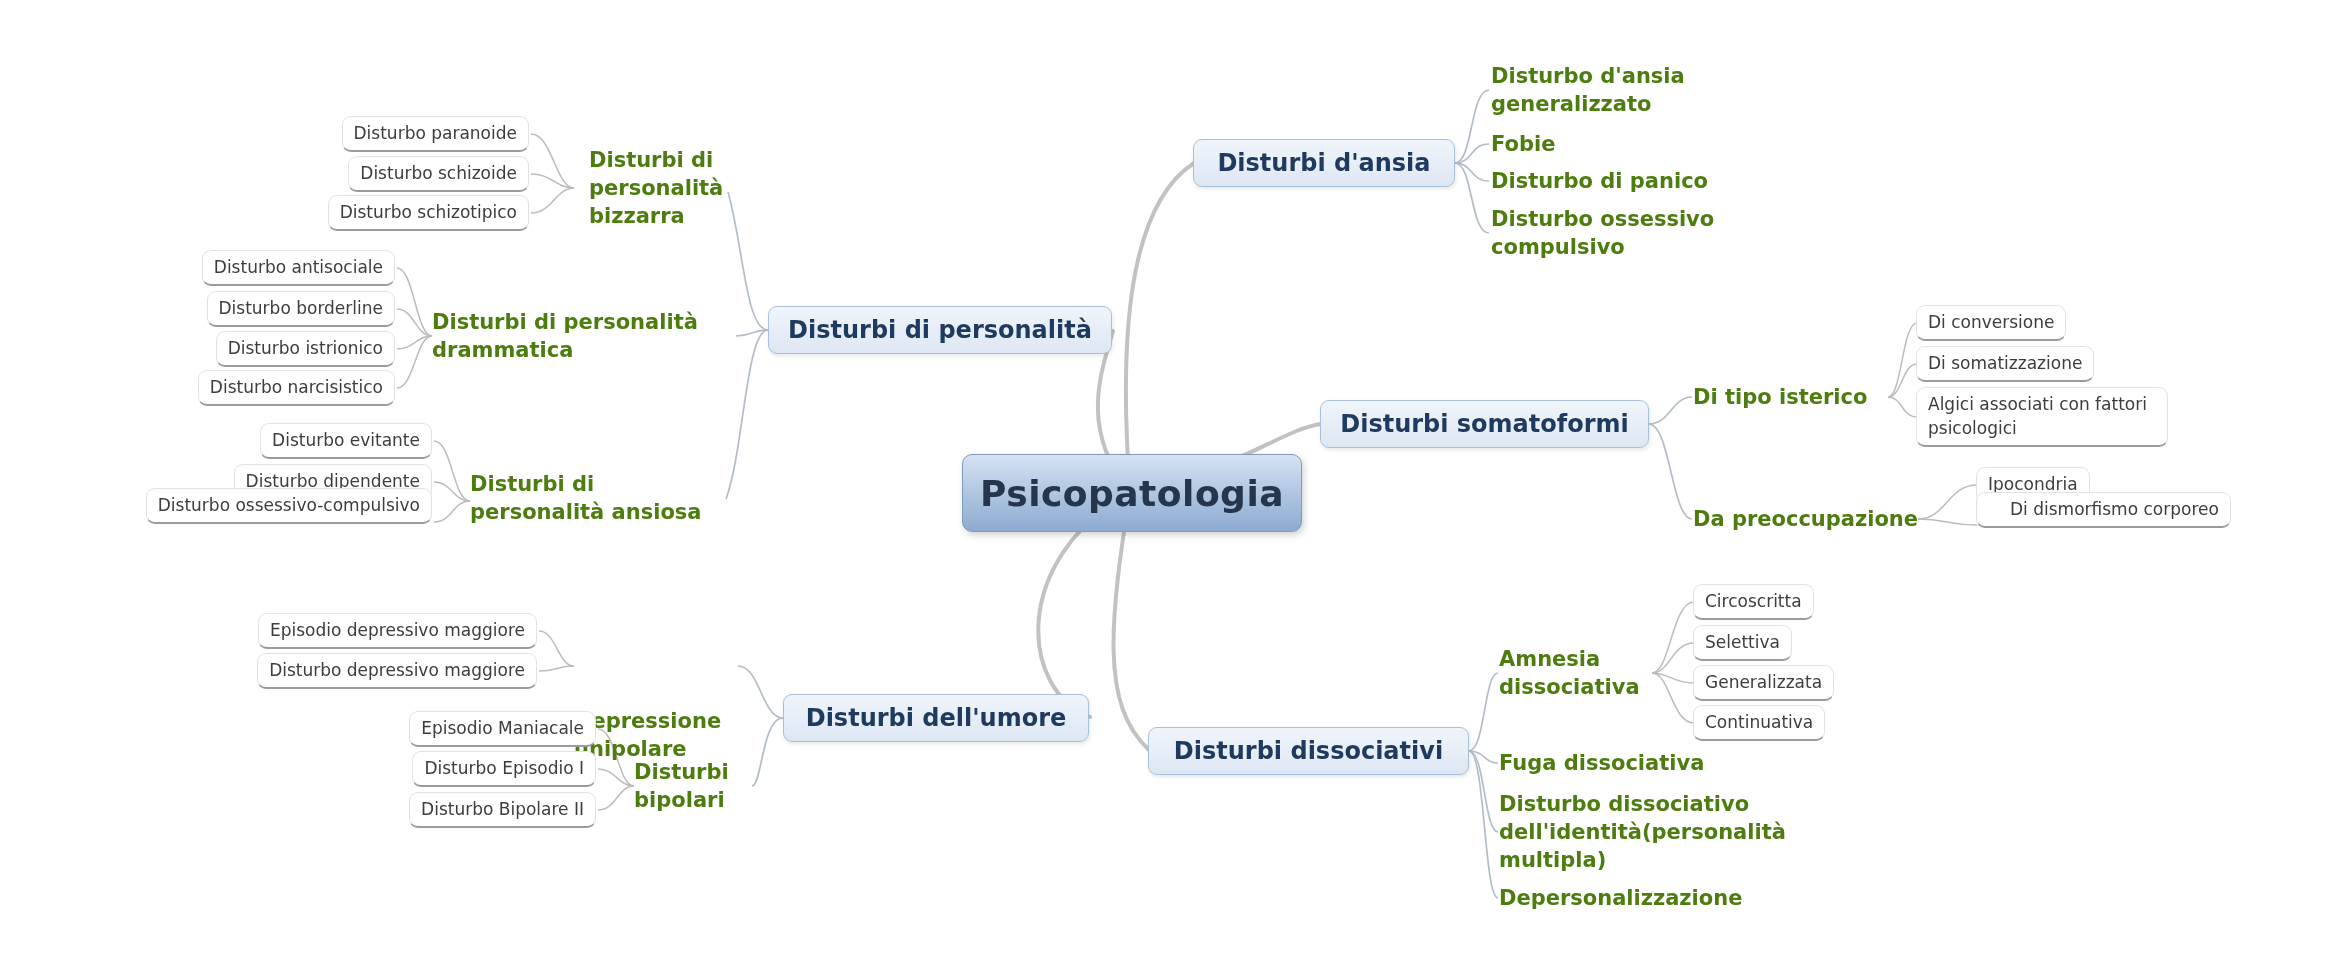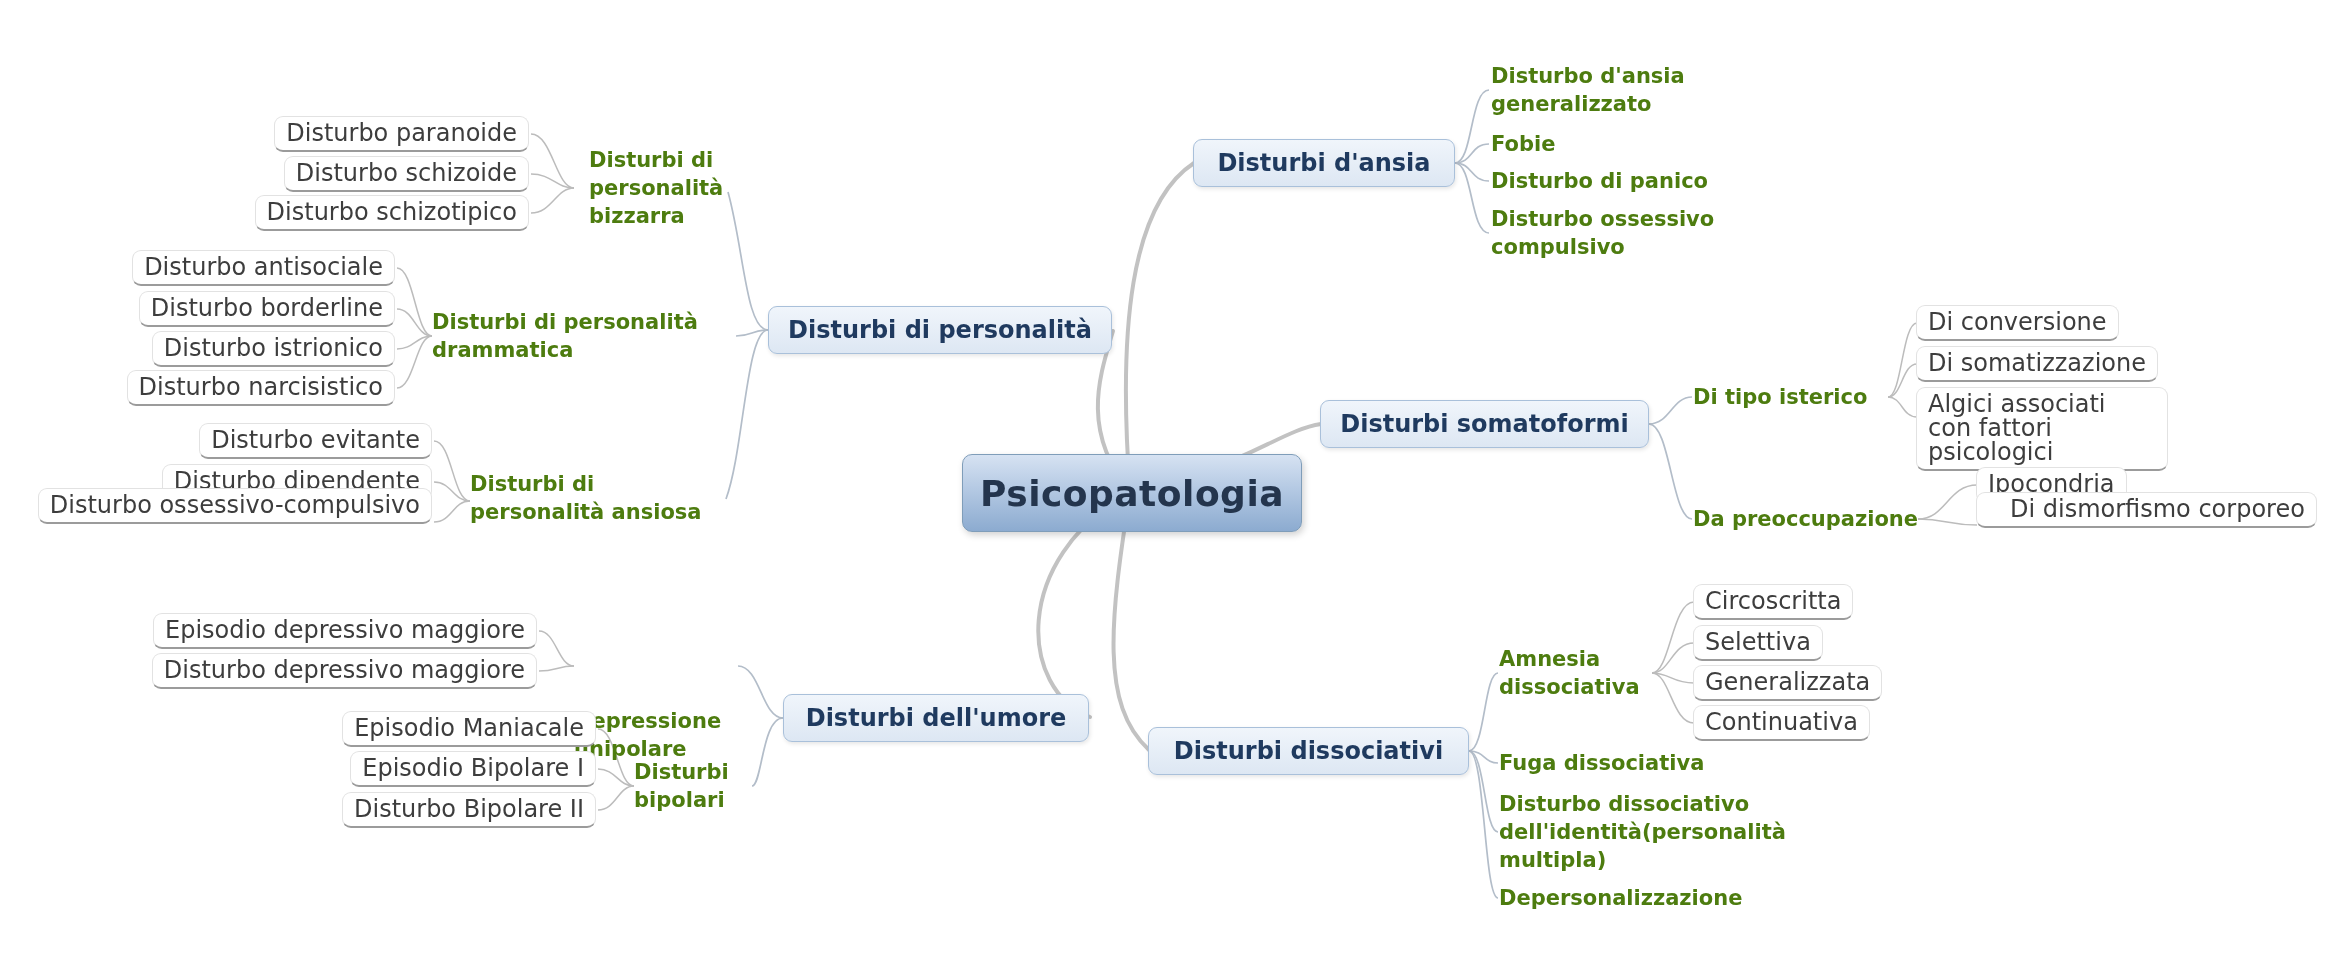--- a/index.html
+++ b/index.html
@@ -21,21 +21,21 @@
     background:linear-gradient(180deg,#f0f5fb 0%, #dde7f3 100%);
     border:1px solid #a9c0da; border-radius:9px;
     display:flex; align-items:center; justify-content:center;
     font-size:24px; font-weight:bold; color:#1f3a5f;
     box-shadow:1px 2px 4px rgba(0,0,0,0.10);
     height:48px;
   }
   .sub-bold { font-size:21px; font-weight:bold; color:#4d7c0f; line-height:28px; }
   .nw { white-space:nowrap; }
   .leaf {
-    font-size:24px; color:#3d3d3d; line-height:24px;
+    font-size:17px; color:#3d3d3d; line-height:24px;
     padding:4px 11px 5px 11px;
     border:1px solid #e2e2e2; border-bottom:2px solid #9b9b9b;
     border-radius:9px; background:#ffffff; white-space:nowrap;
     text-align:center;
   }
   .leaf.wrap { white-space:normal; text-align:left; }
 </style>
 </head>
 <body>
 
@@ -148,21 +148,21 @@
   <div class="node leaf" style="left:1976px; top:492px;padding-left:33px;">Di dismorfismo corporeo</div>
 
   <div class="node main-topic" style="left:783px; top:694px; width:306px;">Disturbi dell'umore</div>
 
   <div class="node sub-bold" style="left:574px; top:665px; width:160px;margin-top:42px;">Depressione unipolare</div>
   <div class="node leaf" style="right:1802px; top:613px;">Episodio depressivo maggiore</div>
   <div class="node leaf" style="right:1802px; top:653px;">Disturbo depressivo maggiore</div>
 
   <div class="node sub-bold" style="left:634px; top:758px; width:120px;">Disturbi bipolari</div>
   <div class="node leaf" style="right:1743px; top:711px;">Episodio Maniacale</div>
-  <div class="node leaf" style="right:1743px; top:751px;">Episodio Bipolare I</div>
+  <div class="node leaf" style="right:1743px; top:751px;">Disturbo Episodio I</div>
   <div class="node leaf" style="right:1743px; top:792px;">Disturbo Bipolare II</div>
 
   <div class="node main-topic" style="left:1148px; top:727px; width:321px;">Disturbi dissociativi</div>
 
   <div class="node sub-bold" style="left:1499px; top:645px; width:140px;">Amnesia dissociativa</div>
   <div class="node leaf" style="left:1693px; top:584px;">Circoscritta</div>
   <div class="node leaf" style="left:1693px; top:625px;">Selettiva</div>
   <div class="node leaf" style="left:1693px; top:665px;">Generalizzata</div>
   <div class="node leaf" style="left:1693px; top:705px;">Continuativa</div>
 

